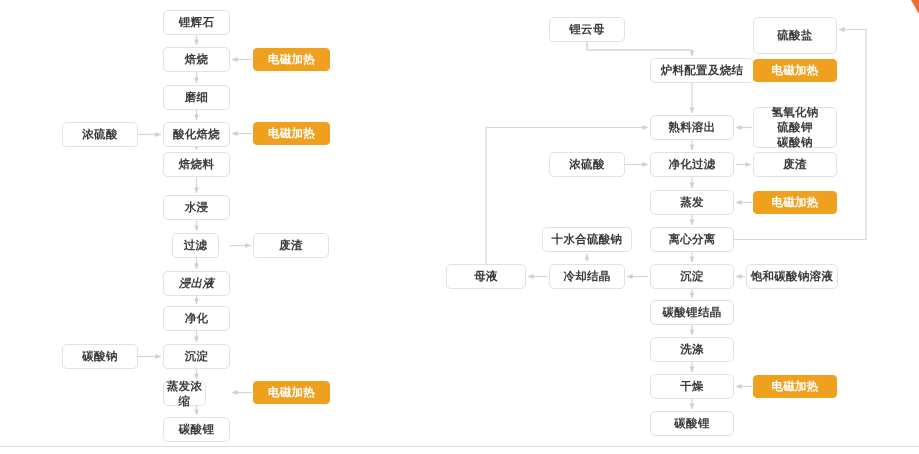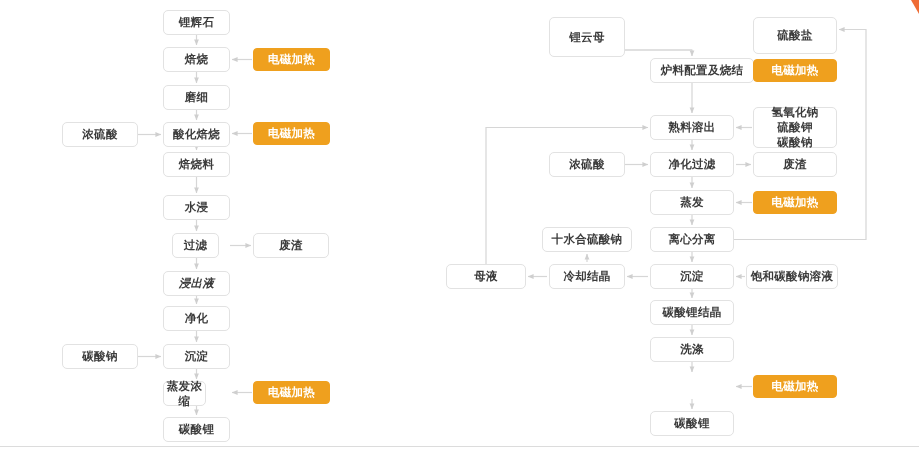--- a/index.html
+++ b/index.html
@@ -129,30 +129,31 @@
     <div class="node" style="left: 163px; top: 306px; width: 67px; height: 25px;">净化</div>
     <div class="node" style="left: 163px; top: 344px; width: 67px; height: 25px;">沉淀</div>
     <div class="node" style="left: 163px; top: 381px; width: 43px; height: 25px;">蒸发浓缩</div>
     <div class="node" style="left: 163px; top: 417px; width: 67px; height: 25px;">碳酸锂</div>
     <div class="node heat" style="left: 253px; top: 48px; width: 77px; height: 23px;">电磁加热</div>
     <div class="node heat" style="left: 253px; top: 122px; width: 77px; height: 23px;">电磁加热</div>
     <div class="node heat" style="left: 253px; top: 381px; width: 77px; height: 23px;">电磁加热</div>
     <div class="node" style="left: 62px; top: 122px; width: 76px; height: 25px;">浓硫酸</div>
     <div class="node" style="left: 62px; top: 344px; width: 76px; height: 25px;">碳酸钠</div>
     <div class="node" style="left: 253px; top: 233px; width: 76px; height: 25px;">废渣</div>
-    <div class="node" style="left: 549px; top: 17px; width: 76px; height: 40px;">锂云母</div>
+    <div class="node" style="left: 549px; top: 17px; width: 76px; height: 25px;">锂云母</div>
     <div class="node" style="left: 753px; top: 17px; width: 84px; height: 37px;">硫酸盐</div>
     <div class="node" style="left: 650px; top: 58px; width: 104px; height: 25px;">炉料配置及烧结</div>
     <div class="node" style="left: 650px; top: 115px; width: 84px; height: 25px;">熟料溶出</div>
     <div class="node" style="left: 650px; top: 152px; width: 84px; height: 25px;">净化过滤</div>
     <div class="node" style="left: 650px; top: 190px; width: 84px; height: 25px;">蒸发</div>
     <div class="node" style="left: 650px; top: 227px; width: 84px; height: 25px;">离心分离</div>
     <div class="node" style="left: 650px; top: 264px; width: 84px; height: 25px;">沉淀</div>
     <div class="node" style="left: 650px; top: 300px; width: 84px; height: 25px;">碳酸锂结晶</div>
     <div class="node" style="left: 650px; top: 337px; width: 84px; height: 25px;">洗涤</div>
+    <div class="node" style="left: 650px; top: 374px; width: 84px; height: 25px;">干燥</div>
     <div class="node" style="left: 650px; top: 411px; width: 84px; height: 25px;">碳酸锂</div>
     <div class="node heat" style="left: 753px; top: 59px; width: 84px; height: 23px;">电磁加热</div>
     <div class="node heat" style="left: 753px; top: 191px; width: 84px; height: 23px;">电磁加热</div>
     <div class="node heat" style="left: 753px; top: 375px; width: 84px; height: 23px;">电磁加热</div>
     <div class="node" style="left: 753px; top: 107px; width: 84px; height: 41px;">氢氧化钠
 硫酸钾
 碳酸钠</div>
     <div class="node" style="left: 753px; top: 152px; width: 84px; height: 25px;">废渣</div>
     <div class="node" style="left: 746px; top: 264px; width: 92px; height: 25px;">饱和碳酸钠溶液</div>
     <div class="node" style="left: 549px; top: 152px; width: 76px; height: 25px;">浓硫酸</div>

